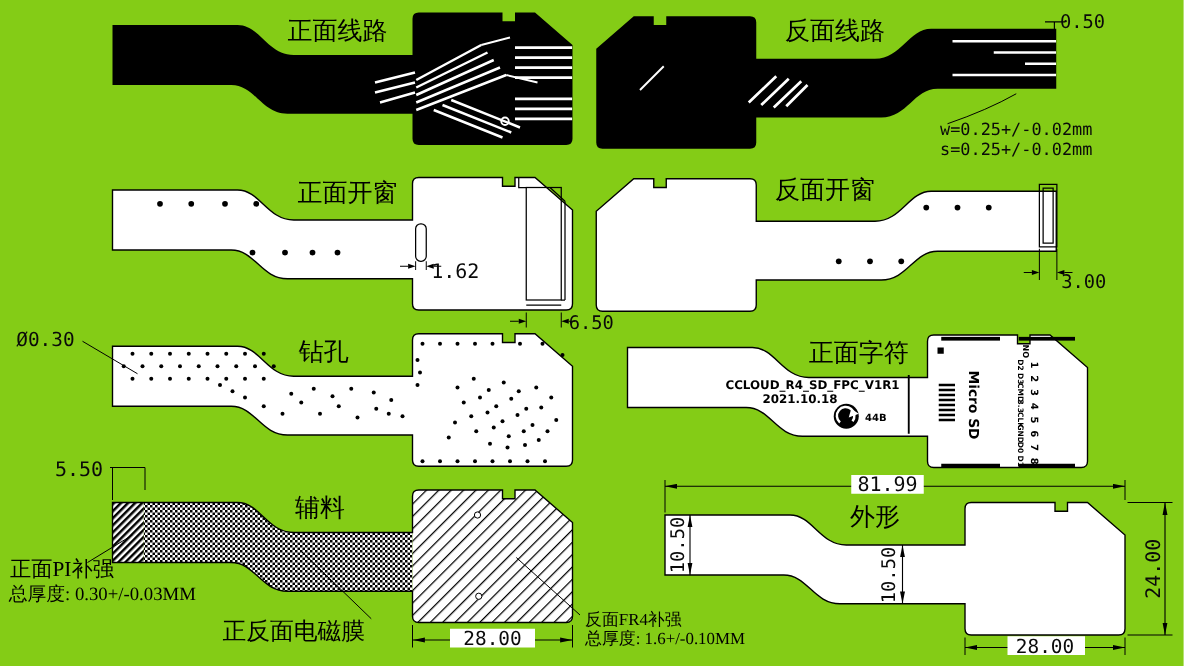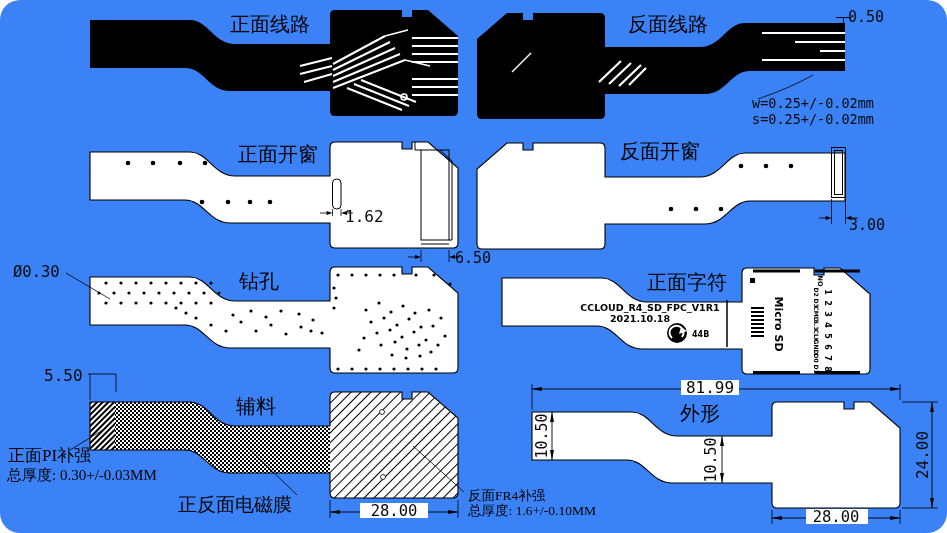--- a/index.html
+++ b/index.html
@@ -1,16 +1,16 @@
 <!DOCTYPE html>
 <html><head>
 <meta charset="utf-8">
 <style>
   html,body{margin:0;padding:0;background:#fff;}
-  #canvas{position:relative;width:947px;height:533px;background:#3b82f6;overflow:hidden;border-radius:20px;}
+  #canvas{position:relative;width:947px;height:533px;background:#84cc16;overflow:hidden;}
   svg{position:absolute;left:0;top:0;}
   .cn{font-family:"Liberation Serif","DejaVu Serif",serif;fill:#000;}
   .dim{font-family:"DejaVu Sans Mono","Liberation Mono",monospace;fill:#0a0a0a;}
   .silk{font-family:"DejaVu Sans","Liberation Sans",sans-serif;font-weight:bold;fill:#000;}
 </style>
 </head>
 <body>
 
 <div id="canvas">
 <svg width="947" height="533" viewBox="0 0 947 533">

